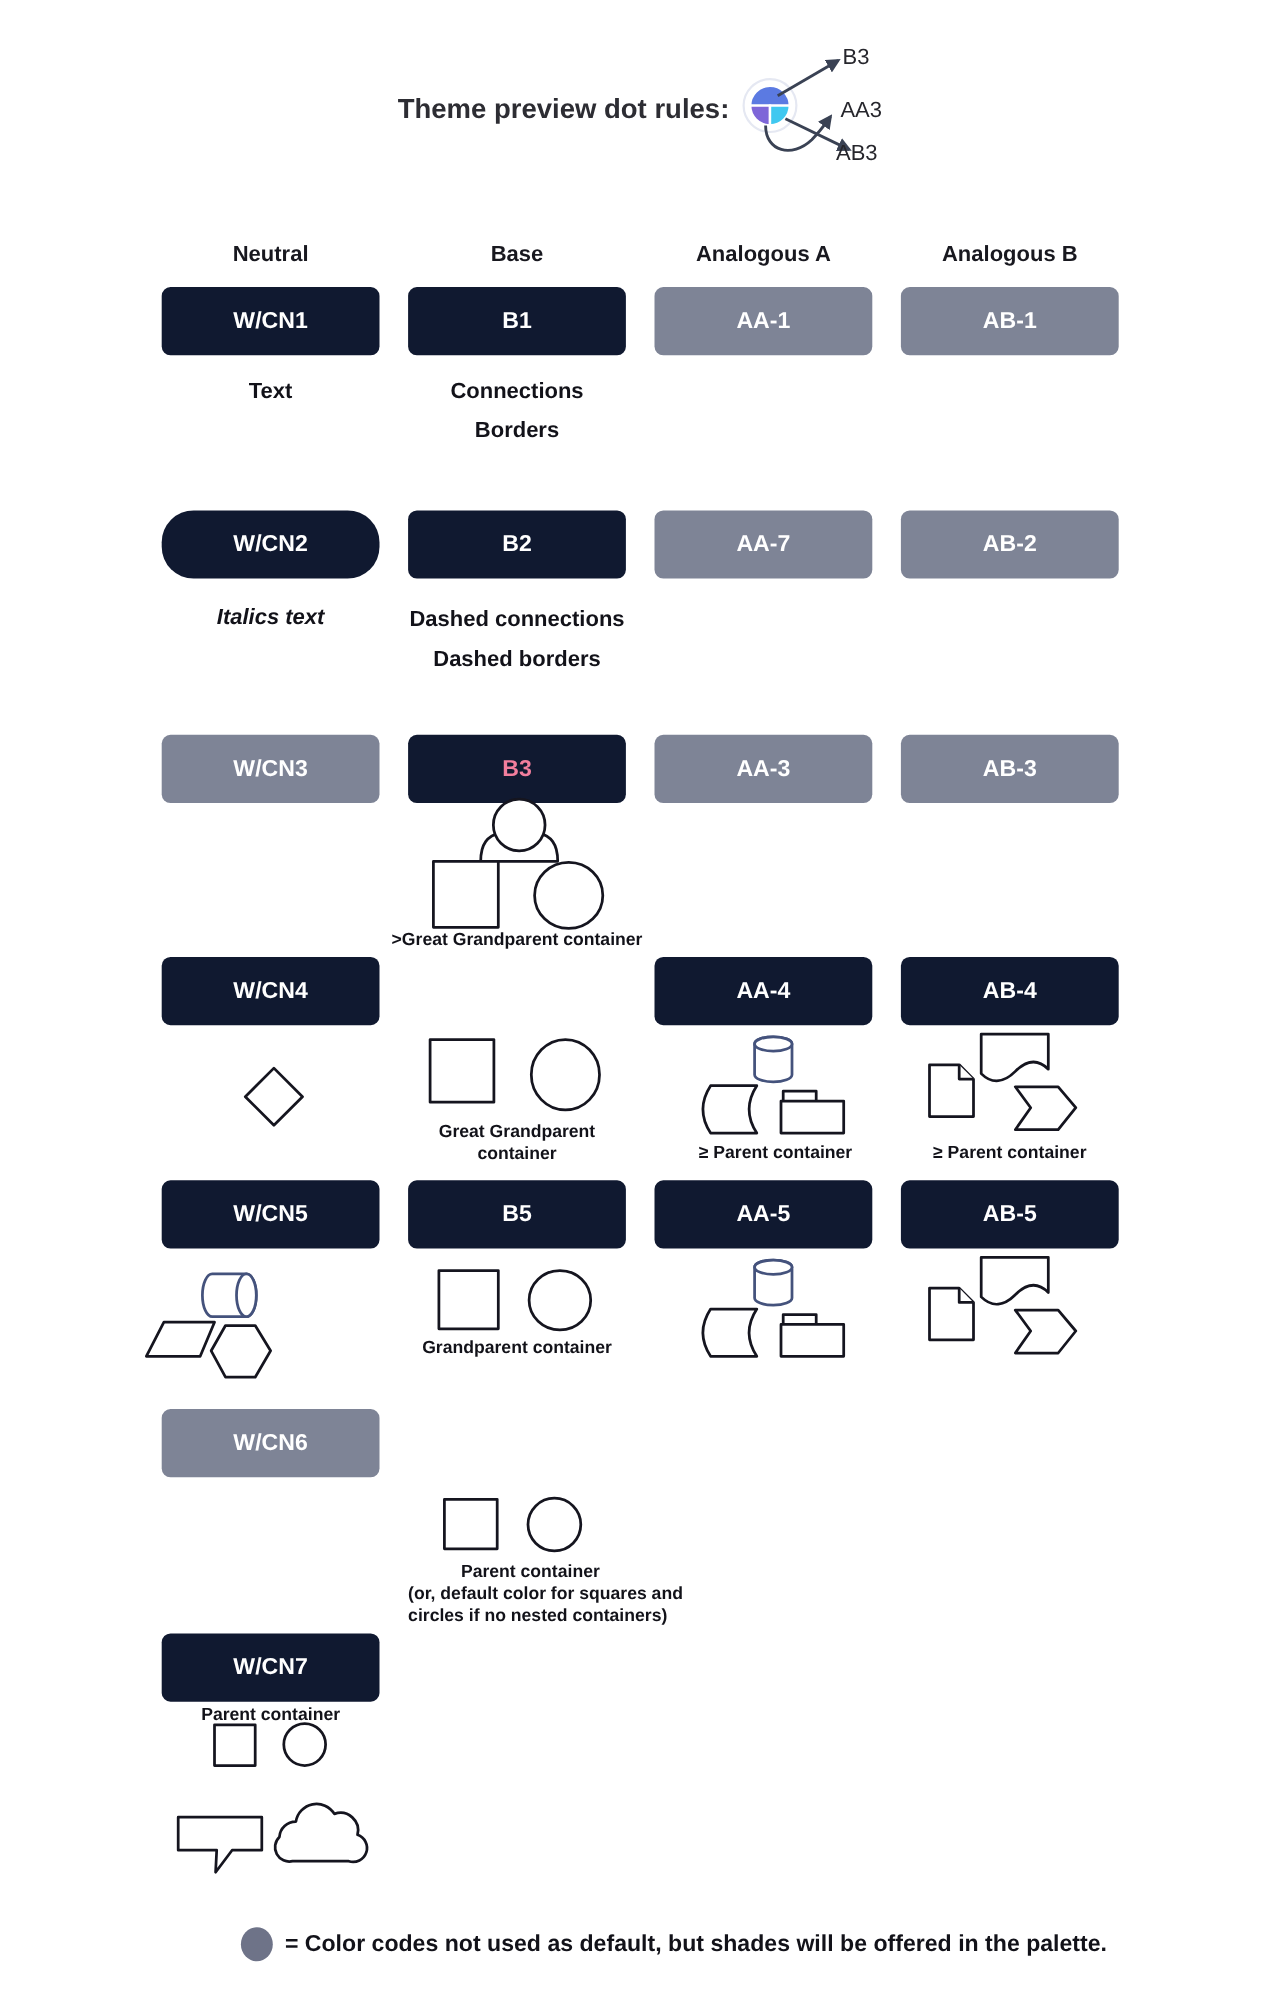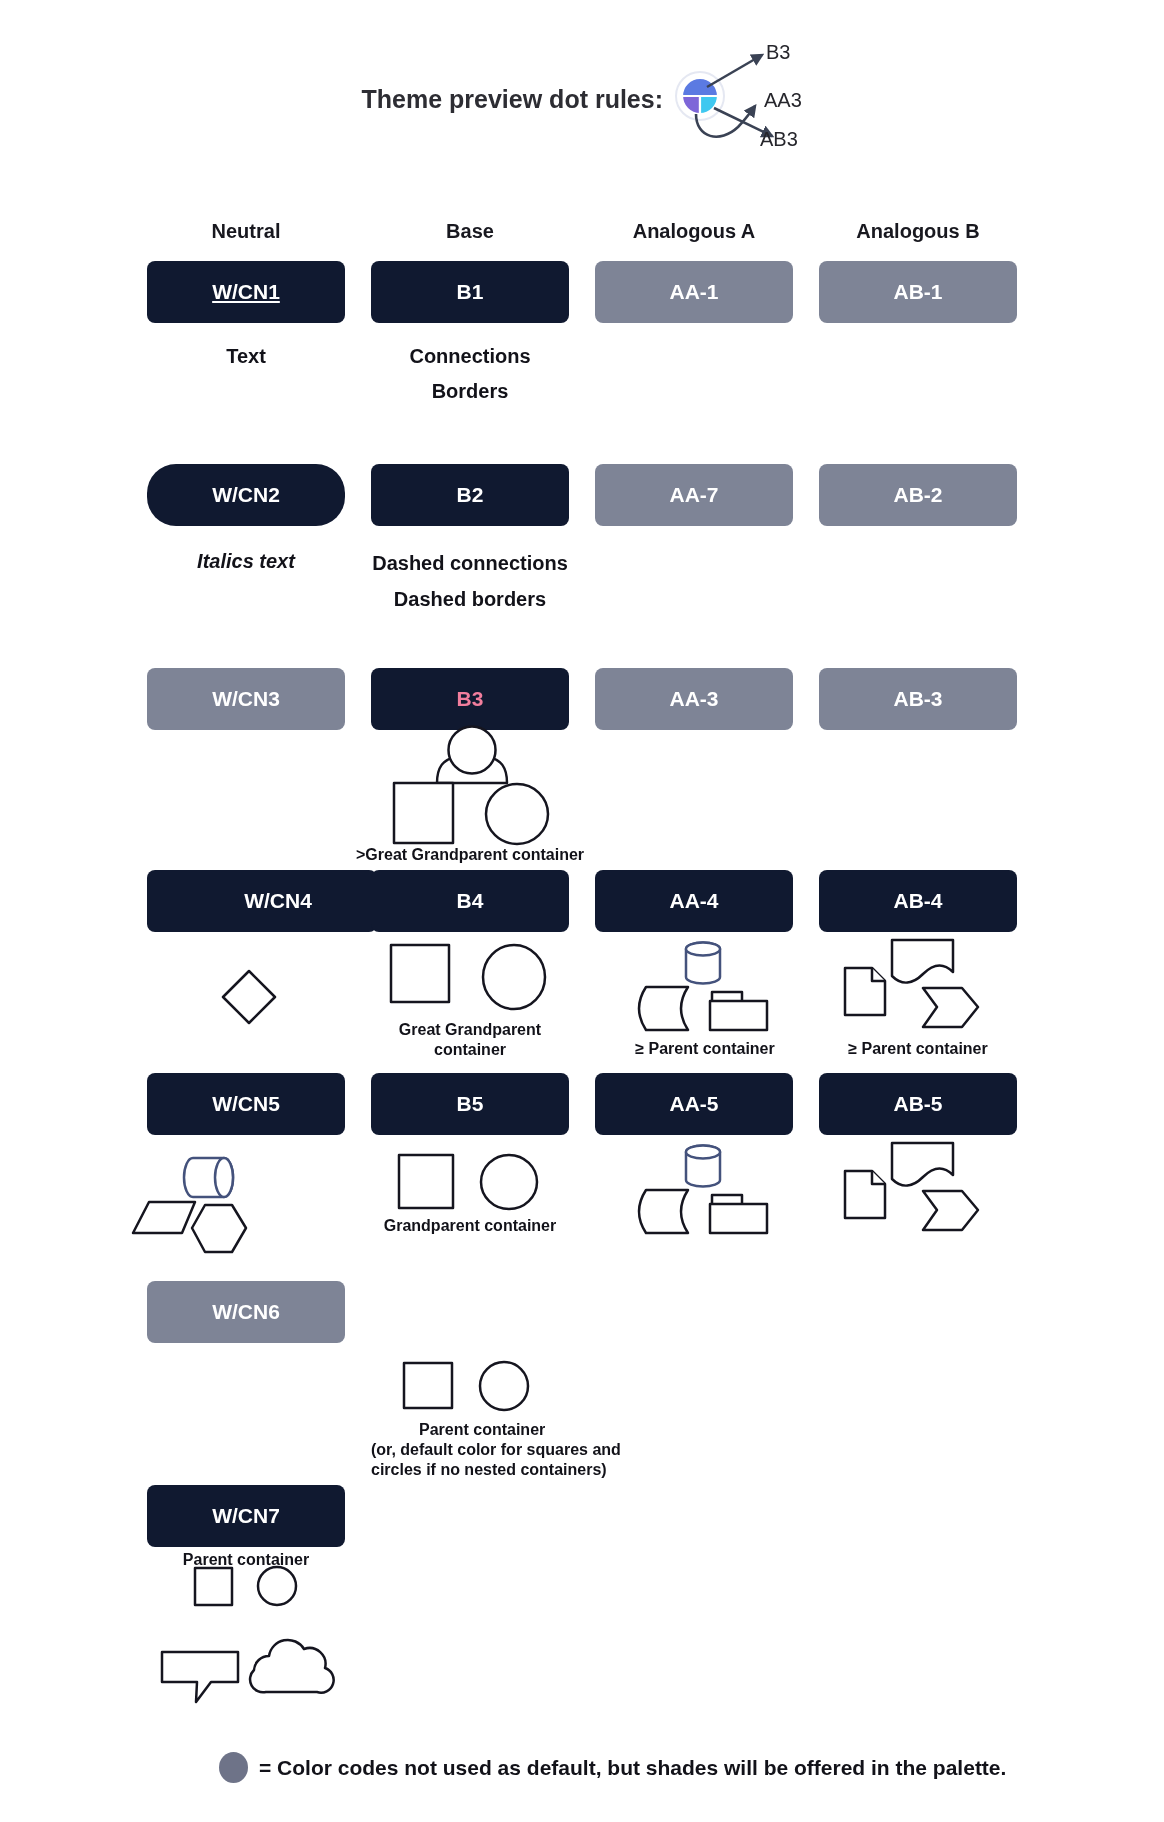--- a/index.html
+++ b/index.html
@@ -50,21 +50,21 @@
 
   <div class="abs dotlabel" style="left:766px;top:40px;">B3</div>
   <div class="abs dotlabel" style="left:764px;top:88px;">AA3</div>
   <div class="abs dotlabel" style="left:760px;top:127px;">AB3</div>
 
   <div class="colhead" style="left:147px;top:220px;">Neutral</div>
   <div class="colhead" style="left:371px;top:220px;">Base</div>
   <div class="colhead" style="left:595px;top:220px;">Analogous A</div>
   <div class="colhead" style="left:819px;top:220px;">Analogous B</div>
 
-  <div class="swatch dark" style="left:147px;top:261px;text-decoration:underline;">W/CN1</div>
+  <div class="swatch dark" style="left:147px;top:261px;">W/CN1</div>
   <div class="swatch dark" style="left:371px;top:261px;">B1</div>
   <div class="swatch gray" style="left:595px;top:261px;">AA-1</div>
   <div class="swatch gray" style="left:819px;top:261px;">AB-1</div>
 
   <div class="cap big ctr" style="left:147px;top:344px;">Text</div>
   <div class="cap big ctr" style="left:371px;top:344px;">Connections</div>
   <div class="cap big ctr" style="left:371px;top:379px;">Borders</div>
 
   <div class="swatch dark" style="left:147px;top:464px;border-radius:29px;">W/CN2</div>
   <div class="swatch dark" style="left:371px;top:464px;">B2</div>
@@ -81,22 +81,21 @@
   <div class="swatch gray" style="left:819px;top:668px;">AB-3</div>
 
   <svg class="shape" style="left:380px;top:715px;" width="180" height="135" viewBox="0 0 180 135">
     <path class="sk" d="M 57,68 C 57,52 63,45 75,42 C 80,41 85,40 92,40 C 99,40 104,41 109,42 C 121,45 127,52 127,68 Z"></path>
     <circle class="sk" cx="92" cy="35" r="23.5"></circle>
     <rect class="sk" x="14" y="68" width="59" height="60"></rect>
     <ellipse class="sk" cx="137" cy="99" rx="31" ry="30"></ellipse>
   </svg>
   <div class="cap sm" style="left:351px;top:845px;width:238px;text-align:center;">&gt;Great Grandparent container</div>
 
-  <div class="swatch dark" style="left:147px;top:870px;padding-left:32px;">W/CN4</div>
-  <div class="swatch dark" style="left:371px;top:870px;">B4</div>
+  <div class="swatch dark" style="left:147px;top:870px;">W/CN4</div>
   <div class="swatch dark" style="left:595px;top:870px;">AA-4</div>
   <div class="swatch dark" style="left:819px;top:870px;">AB-4</div>
 
   <svg class="shape" style="left:218px;top:966px;" width="65" height="65" viewBox="0 0 65 65">
     <polygon class="sk" points="31,5 57,31 31,57 5,31"></polygon>
   </svg>
 
   <svg class="shape" style="left:385px;top:940px;" width="165" height="75" viewBox="0 0 165 75">
     <rect class="sk" x="6" y="5" width="58" height="57"></rect>
     <ellipse class="sk" cx="129" cy="37" rx="31" ry="32"></ellipse>

